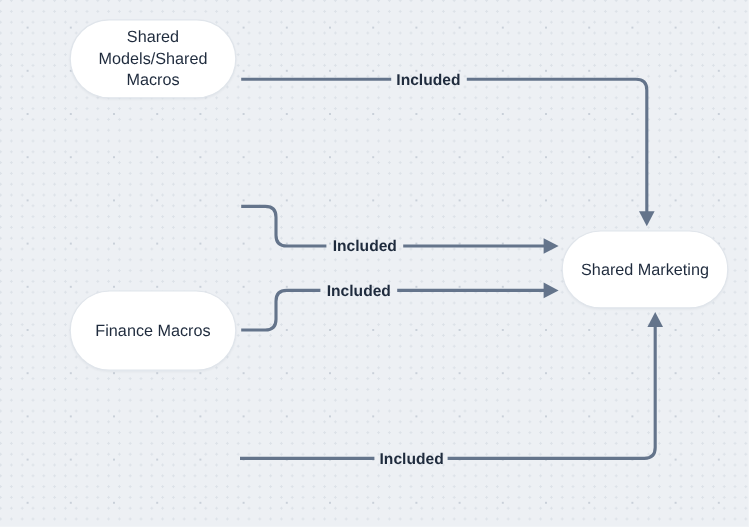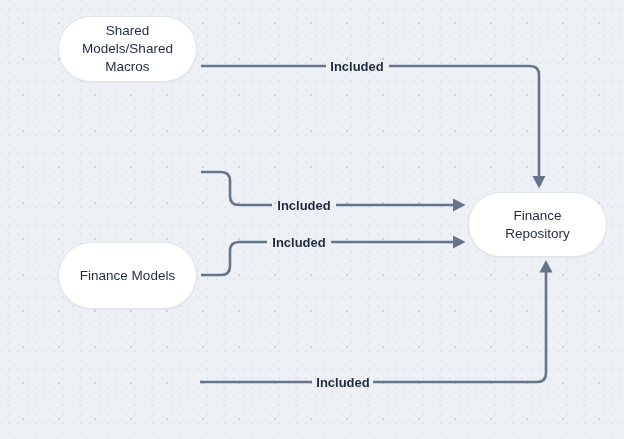--- a/index.html
+++ b/index.html
@@ -92,26 +92,26 @@
     <path d="M 373 382 H 537 Q 546 382 546 373 V 272"></path>
     <polygon points="539.5,272.5 552.5,272.5 546,260"></polygon>
   </svg>
 
   <div class="node" id="node-shared-models">
     <span>Shared Models/Shared Macros</span>
   </div>
 
 
   <div class="node" id="node-finance">
-    <span>Finance Models</span>
+    <span>Finance Macros</span>
   </div>
 
 
   <div class="node" id="node-repository">
-    <span>Finance Repository</span>
+    <span>Shared Marketing</span>
   </div>
 
   <div class="edge-label" id="edge-label-0">Included</div>
   <div class="edge-label" id="edge-label-1">Included</div>
   <div class="edge-label" id="edge-label-2">Included</div>
   <div class="edge-label" id="edge-label-3">Included</div>
 
 </div>
 
 </body></html>

